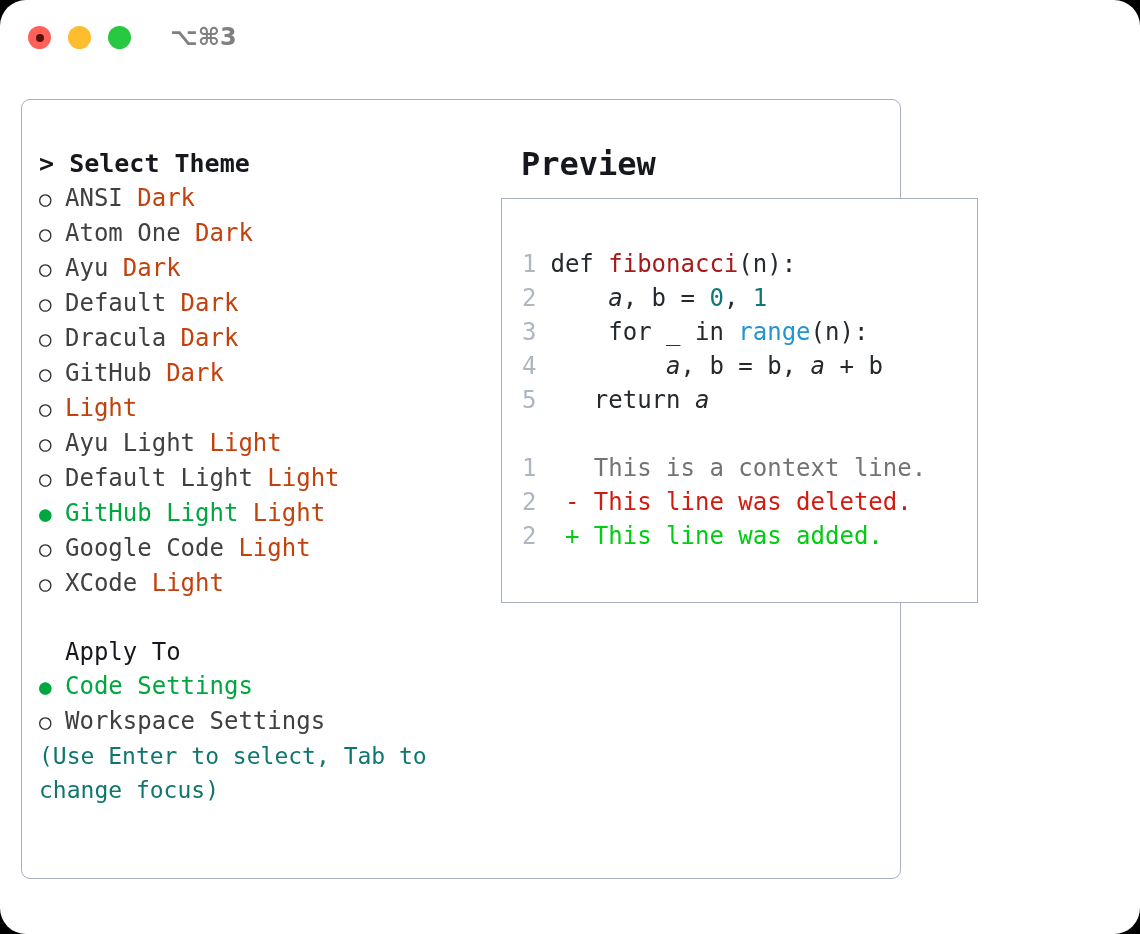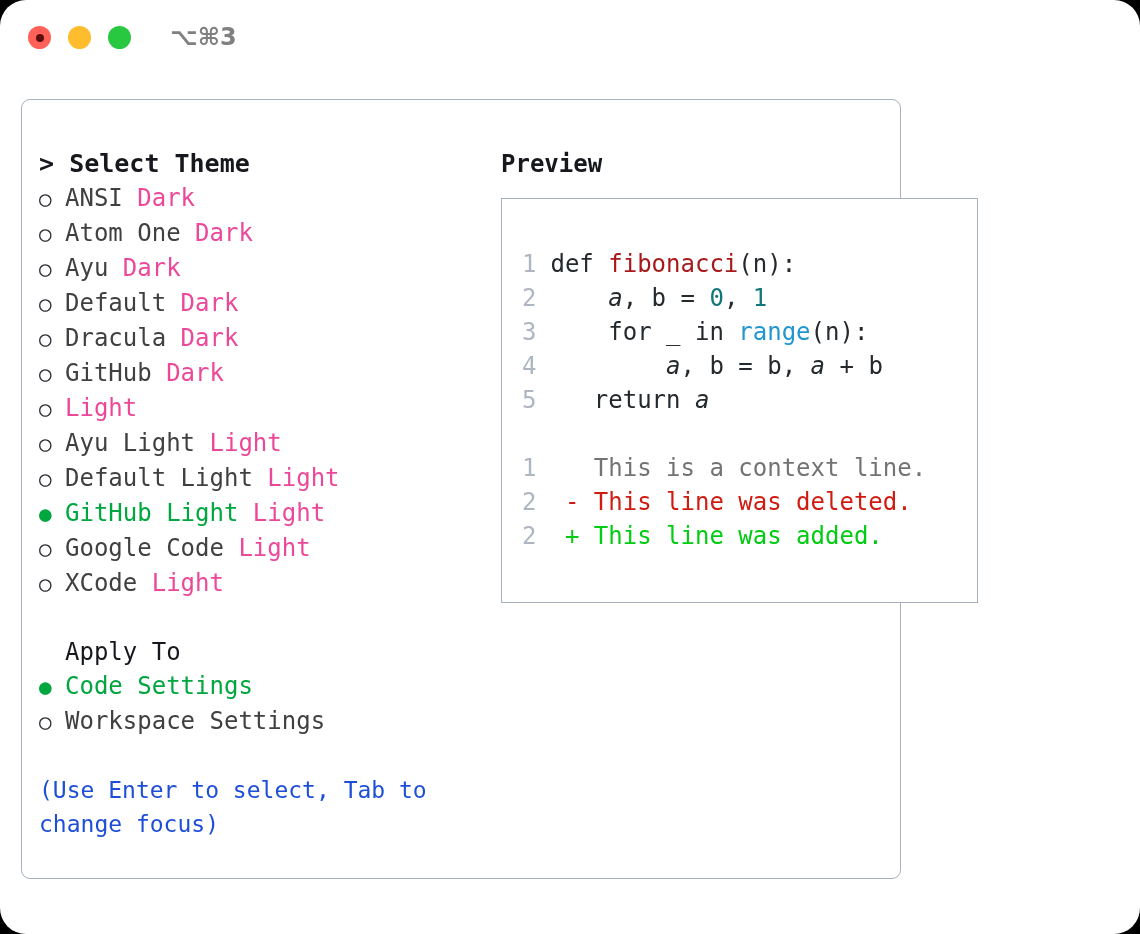--- a/index.html
+++ b/index.html
@@ -122,46 +122,46 @@
   .bullet {
     width: 26px;
     flex: 0 0 26px;
     color: #2b2f36;
     font-size: 21px;
     line-height: 34px;
   }
   .bullet.sel { color: #00a63e; font-size: 21px; }
   .theme-name { color: #404040; }
   .theme-row.selected .theme-name { color: #00a63e; }
-  .theme-kind { color: #ec4899; }
+  .theme-kind { color: #c2410c; }
 
   .apply-block { margin-top: 34px; }
   .apply-title {
     font-size: 24px;
     color: #16181d;
     line-height: 34px;
     padding-left: 26px;
     white-space: pre;
   }
 
   .hint {
-    margin-top: 34px;
     font-size: 23px;
     line-height: 34px;
-    color: #1d4ed8;
+    color: #0f766e;
     width: 410px;
   }
 
   
   .preview-title {
-    font-size: 24px;
+    font-size: 32px;
     font-weight: bold;
     color: #16181d;
     line-height: 34px;
     white-space: pre;
+    margin-left: 20px;
   }
 
   .code-box {
     margin-top: 17px;
     width: 477px;
     height: 405px;
     border: 1.6px solid #a6b0bf;
     box-sizing: border-box;
     background: #ffffff;
     padding: 48px 0 0 20px;

